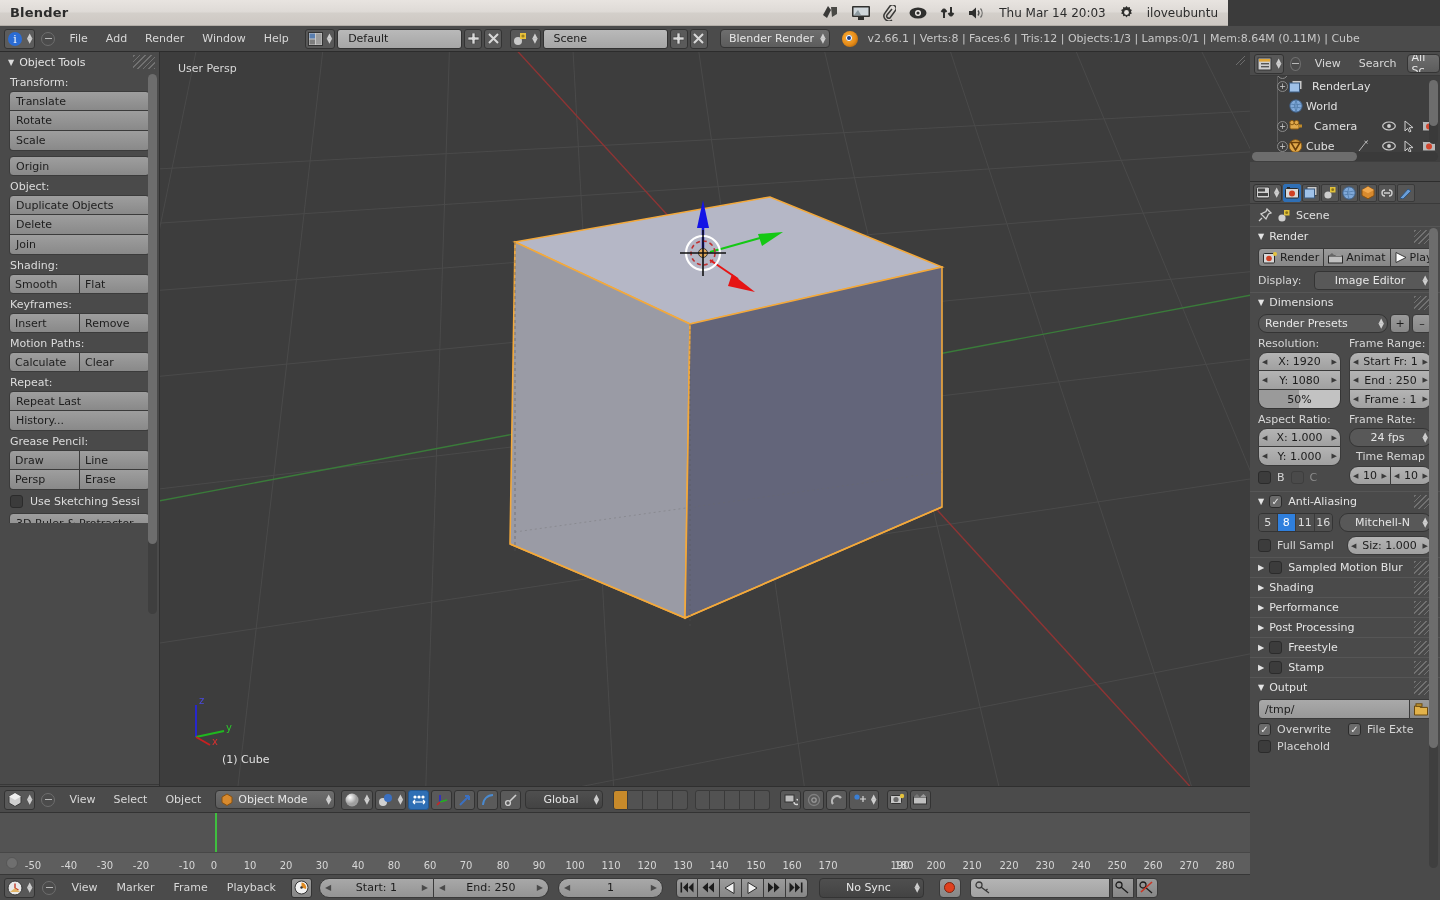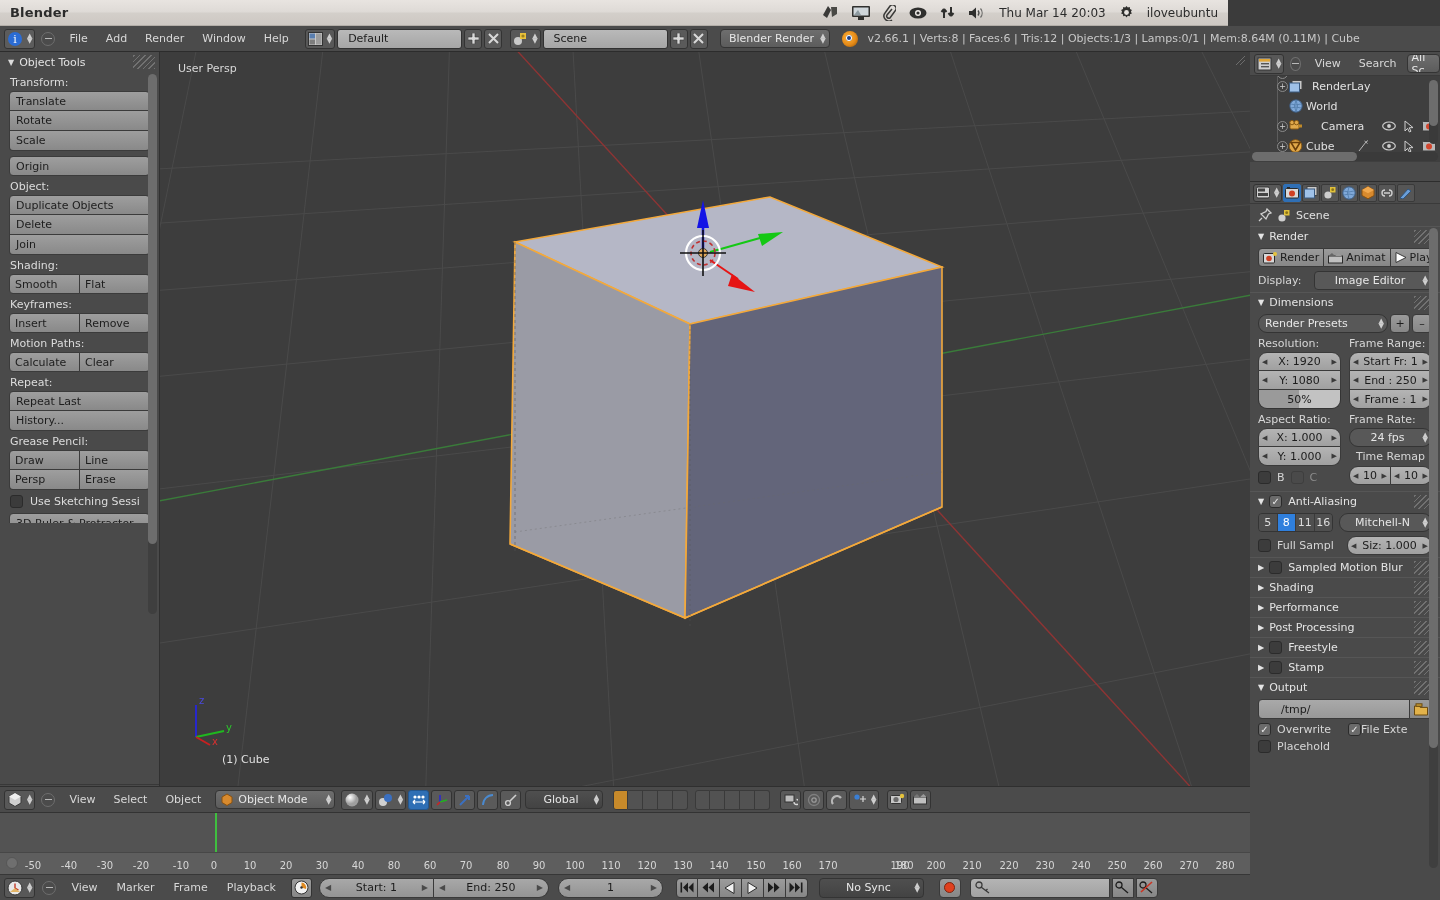--- a/index.html
+++ b/index.html
@@ -166,21 +166,21 @@
          font-size:11px; display:inline-flex; align-items:center; justify-content:center; position:relative; padding:0 12px 0 6px;}
   .pdd .sp { position:absolute; right:3px; display:flex;flex-direction:column;line-height:5px;font-size:7px;color:#cfcfcf;}
   .aa-seg { display:flex; height:19px; border-radius:4px; overflow:hidden; border:1px solid #343434; }
   .aa-seg span { flex:1; background:#4f4f4f; color:#ddd; font-size:11px; display:flex;align-items:center;justify-content:center;
                  border-right:1px solid #3a3a3a; }
   .aa-seg span:last-child{border-right:none;}
   .aa-seg span.on { background:#2f7fdd; color:#fff; }
   .toggle-sq { width:13px;height:13px;border-radius:3px;background:#3c3c3c;border:1px solid #2b2b2b;flex:none;}
   .toggle-sq.dim { background:#4a4a4a; border-color:#3e3e3e; }
   .pathfield { height:20px; flex:1; background:linear-gradient(to bottom,#a9a9a9,#989898); border:1px solid #3a3a3a;
-               border-radius:4px 0 0 4px; color:#1c1c1c; font-size:11px; display:flex; align-items:center; padding-left:22px; }
+               border-radius:4px 0 0 4px; color:#1c1c1c; font-size:11px; display:flex; align-items:center; padding-left:6px; }
   .folder-btn { width:22px;height:20px;background:linear-gradient(to bottom,#9b9b9b,#878787);border:1px solid #3a3a3a;
                 border-left:none; border-radius:0 4px 4px 0; display:inline-flex;align-items:center;justify-content:center;}
   .props-vscroll { position:absolute; right:2px; top:46px; width:9px; height:640px; background:#3f3f3f; border-radius:5px;}
   .props-vscroll i { display:block;width:9px;height:520px;background:#6d6d6d;border-radius:5px;}
 
   
   .timeline { position:absolute; left:0; top:812px; width:1250px; height:88px; background:#4a4a4a; }
   .tl-ruler { position:absolute; left:0; top:0; width:1250px; height:62px; background:#535353;
               border-top:1px solid #333; overflow:hidden; }
   .tl-scale { position:absolute; left:0; bottom:0; width:1250px; height:22px; background:#5e5e5e;
@@ -706,21 +706,21 @@
         <div class="out-row" style="padding-left:27px;">
           <span class="exp">+</span>
           <span class="out-icon">
             <svg width="15" height="12" viewBox="0 0 15 12">
                 <rect x="2" y="3" width="9" height="6" rx="1.5" fill="#e0a84a" stroke="#8a5a14"></rect>
                 <circle cx="4" cy="2.6" r="2.2" fill="#e0a84a" stroke="#8a5a14"></circle>
                 <circle cx="8.5" cy="2.6" r="2.2" fill="#e0a84a" stroke="#8a5a14"></circle>
                 <rect x="11" y="4.5" width="3" height="3" fill="#c08a28"></rect>
               </svg>
           </span>
-          <span style="margin-left:18px;">Camera</span>
+          <span style="margin-left:11px;">Camera</span>
           <span class="out-right">
             <span>
               <svg width="14" height="10" viewBox="0 0 14 10">
                   <ellipse cx="7" cy="5" rx="6.3" ry="4" fill="none" stroke="#cfcfcf" stroke-width="1.2"></ellipse>
                   <circle cx="7" cy="5" r="1.9" fill="#cfcfcf"></circle>
                 </svg>
             </span>
             <span>
               <svg width="10" height="13" viewBox="0 0 10 13">
                   <path d="M1 1 L1 11 L3.6 8.4 L5.4 12 L7 11.2 L5.2 7.8 L9 7.6 Z" fill="none" stroke="#cfcfcf" stroke-width="1"></path>
@@ -1076,21 +1076,21 @@
               <path d="M0.5 3 L5 3 L6.2 4.4 L13.5 4.4 L13.5 12 L0.5 12 Z" fill="#e2b24a" stroke="#6a4a10"></path>
               <rect x="2" y="0.8" width="6" height="2.5" fill="#c79a32" stroke="#6a4a10"></rect>
             </svg>
         </span>
       </div>
       <div class="prow" style="gap:6px;">
         <span style="flex:1; display:flex; align-items:center; gap:6px;">
           <span class="cbox on"></span>
           <span class="plabel">Overwrite</span>
         </span>
-        <span style="flex:1; display:flex; align-items:flex-start; ">
+        <span style="flex:1; display:flex; align-items:flex-start; gap:6px;">
           <span class="cbox on"></span>
           <span class="plabel">File Exte</span>
         </span>
       </div>
       <div class="prow" style="gap:6px;">
         <span class="toggle-sq"></span>
         <span class="plabel">Placehold</span>
       </div>
 
       <div class="props-vscroll">
@@ -1101,21 +1101,21 @@
 
   <div class="timeline">
     <div class="tl-ruler">
       <div class="tl-playhead" style="left:215px;"></div>
       <div class="tl-scale">
         <span class="tl-cursor-circle"></span>
         <span class="tl-tick" style="left:33px;">-50</span>
         <span class="tl-tick" style="left:69px;">-40</span>
         <span class="tl-tick" style="left:105px;">-30</span>
         <span class="tl-tick" style="left:141px;">-20</span>
-        <span class="tl-tick" style="left:181px;margin-top:19px;">-10</span>
+        <span class="tl-tick" style="left:187px;margin-top:19px;">-10</span>
         <span class="tl-tick" style="left:214px;">0</span>
         <span class="tl-tick" style="left:250px;">10</span>
         <span class="tl-tick" style="left:286px;">20</span>
         <span class="tl-tick" style="left:322px;">30</span>
         <span class="tl-tick" style="left:358px;">40</span>
         <span class="tl-tick" style="left:394px;">80</span>
         <span class="tl-tick" style="left:430px;">60</span>
         <span class="tl-tick" style="left:466px;">70</span>
         <span class="tl-tick" style="left:503px;">80</span>
         <span class="tl-tick" style="left:539px;">90</span>

